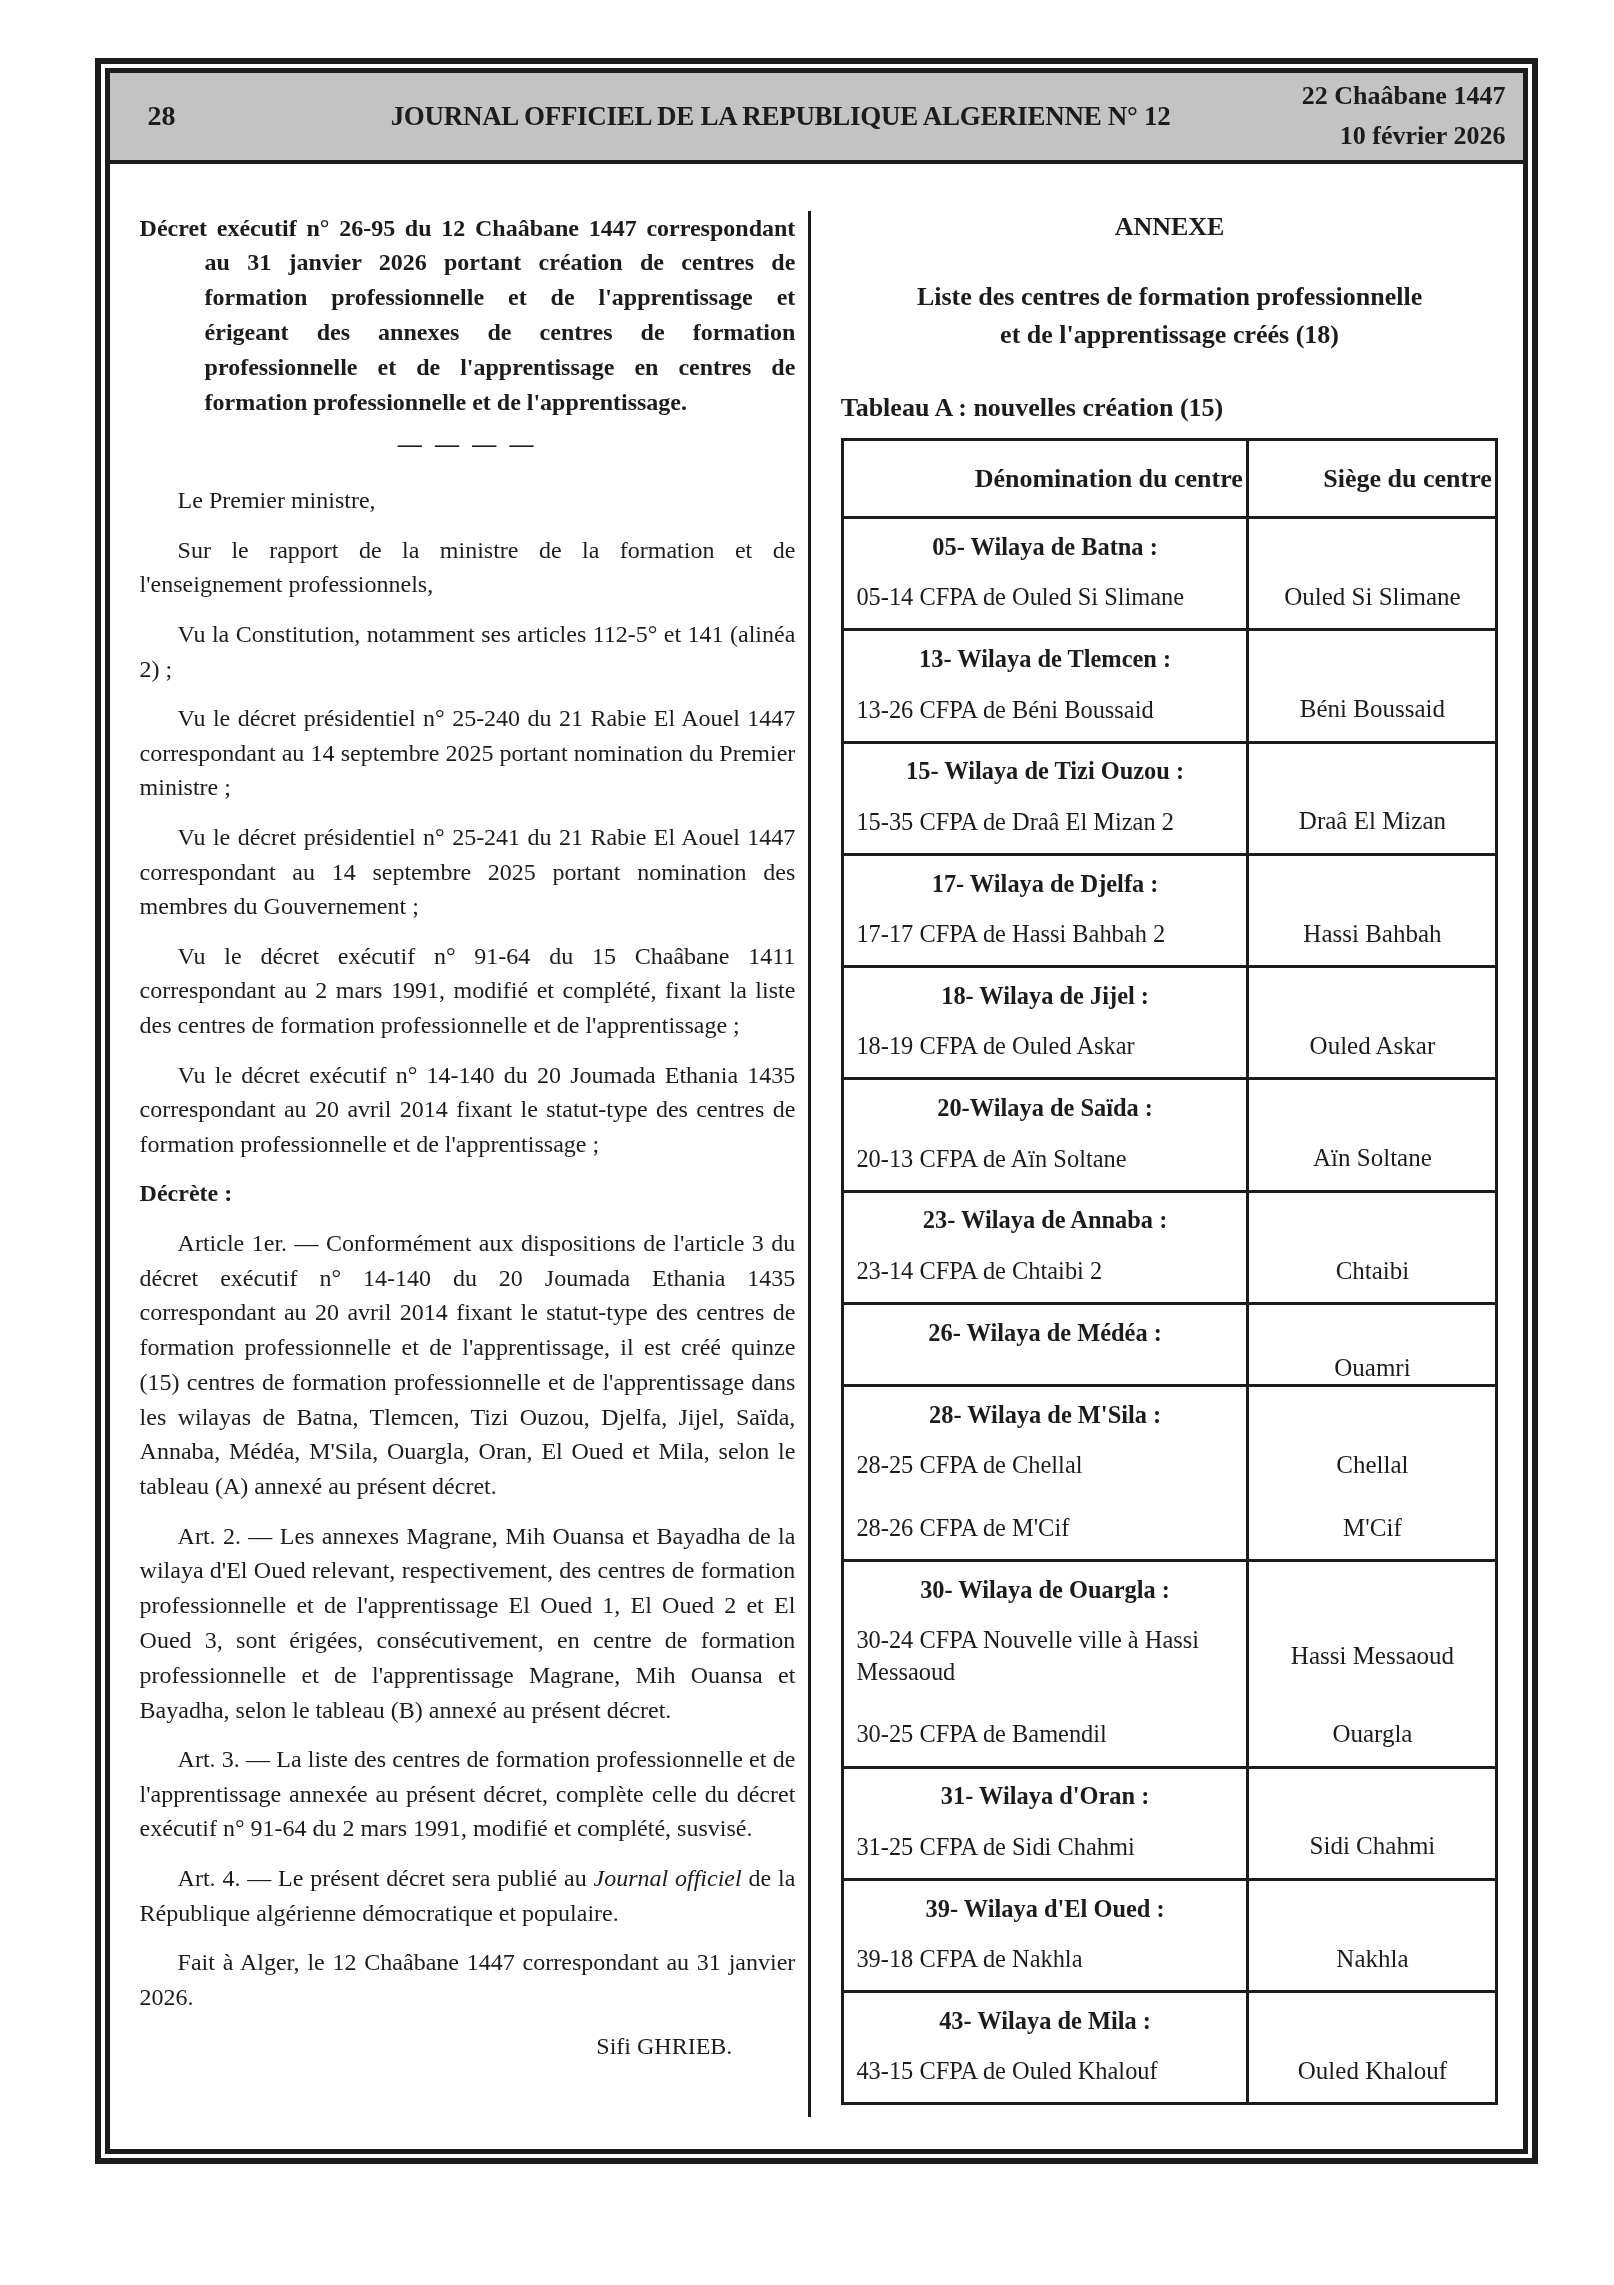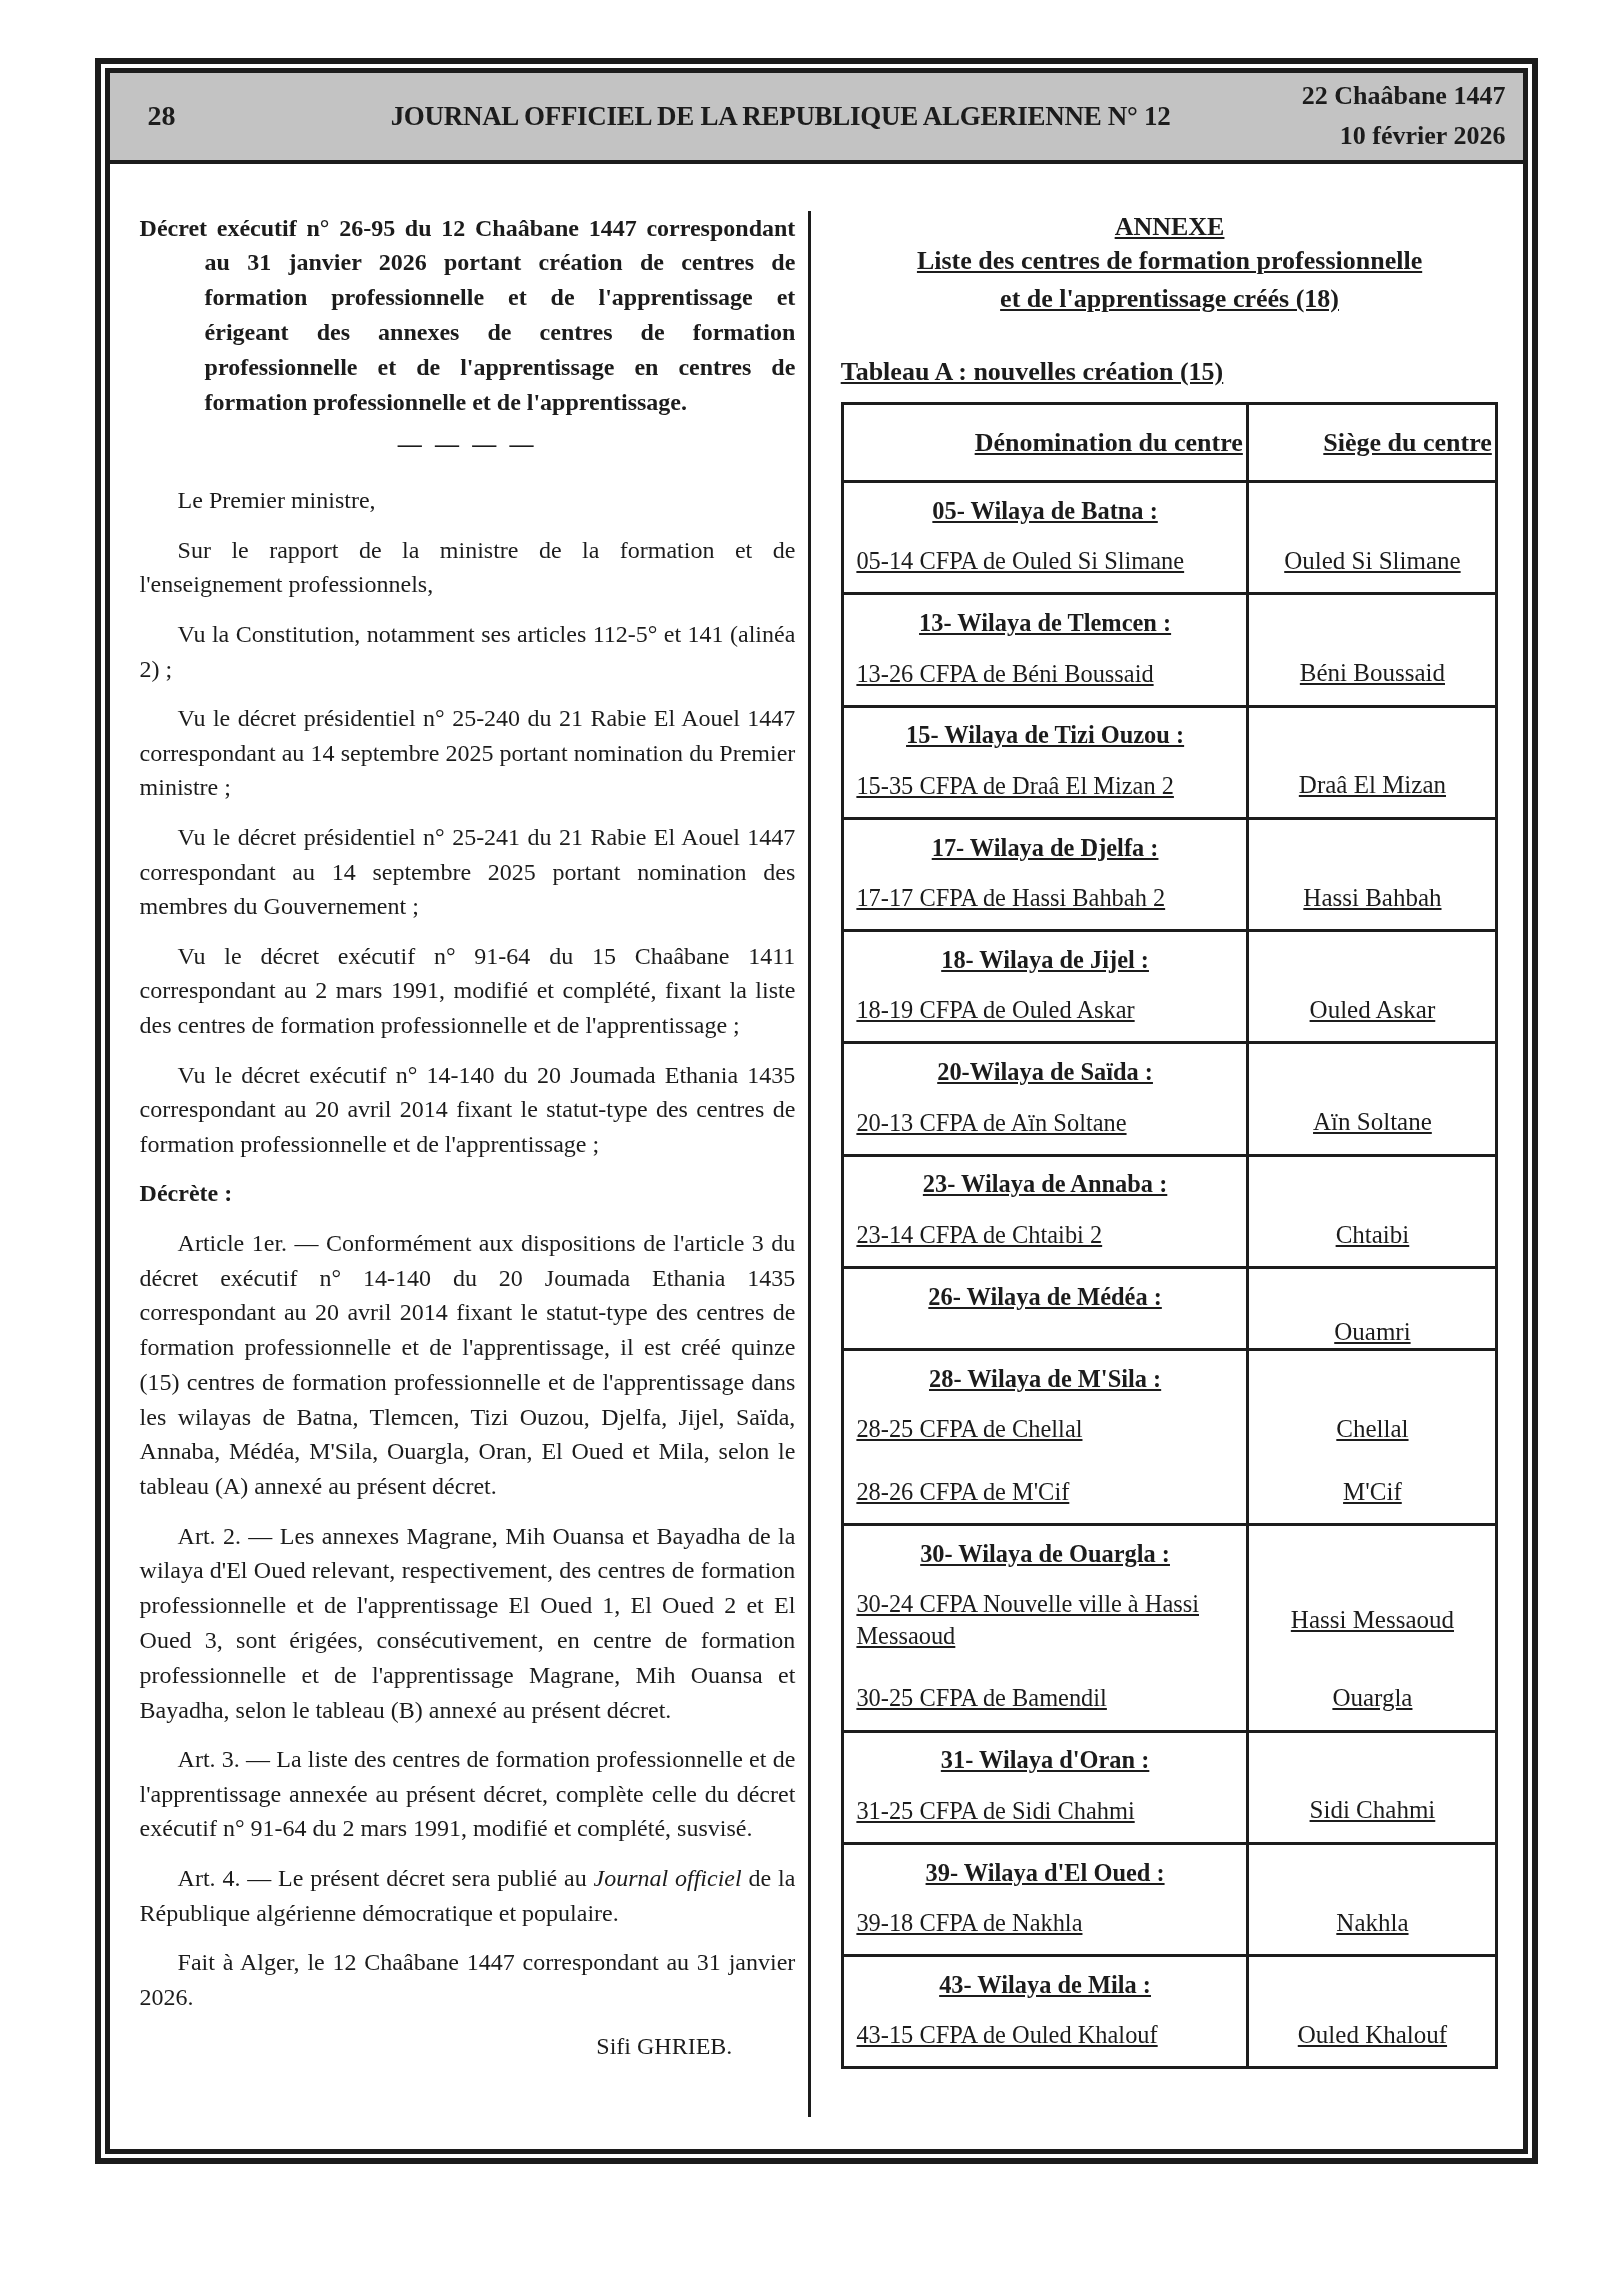--- a/index.html
+++ b/index.html
@@ -59,21 +59,20 @@
     padding:47px 12.7px 0 30px;
     font-size:24px;line-height:1.45;text-align:justify;
   }
   .col-divider{
     flex:none;width:2.7px;background:var(--ink);
     margin-top:47px;margin-bottom:32px;
   }
   .col-right{
     flex:1;box-sizing:border-box;
     padding:43px 25px 0 30px;
-    text-decoration:underline;
   }
   
   .col-left p{margin:0 0 14.5px;text-indent:38px;}
   .para-lead{
     font-weight:bold;
     text-indent:-65px !important;
     padding-left:65px;
     margin-bottom:7.2px !important;
   }
   .para-separator{
@@ -90,20 +89,21 @@
     padding-right:63px;
   }
   .italic{font-style:italic;}
   
   .annexe-title{
     text-align:center;font-weight:bold;font-size:26px;
     margin-top:5.4px;
   }
   .annexe-subtitle{
     text-align:center;font-weight:bold;font-size:26px;line-height:1.45;
+    margin-top:36px;
   }
   .table-label{
     font-weight:bold;font-size:26px;
     margin-top:40px;
   }
   
   .annexe-table{
     border:3.6px solid var(--ink);
     margin-top:14.5px;
   }

